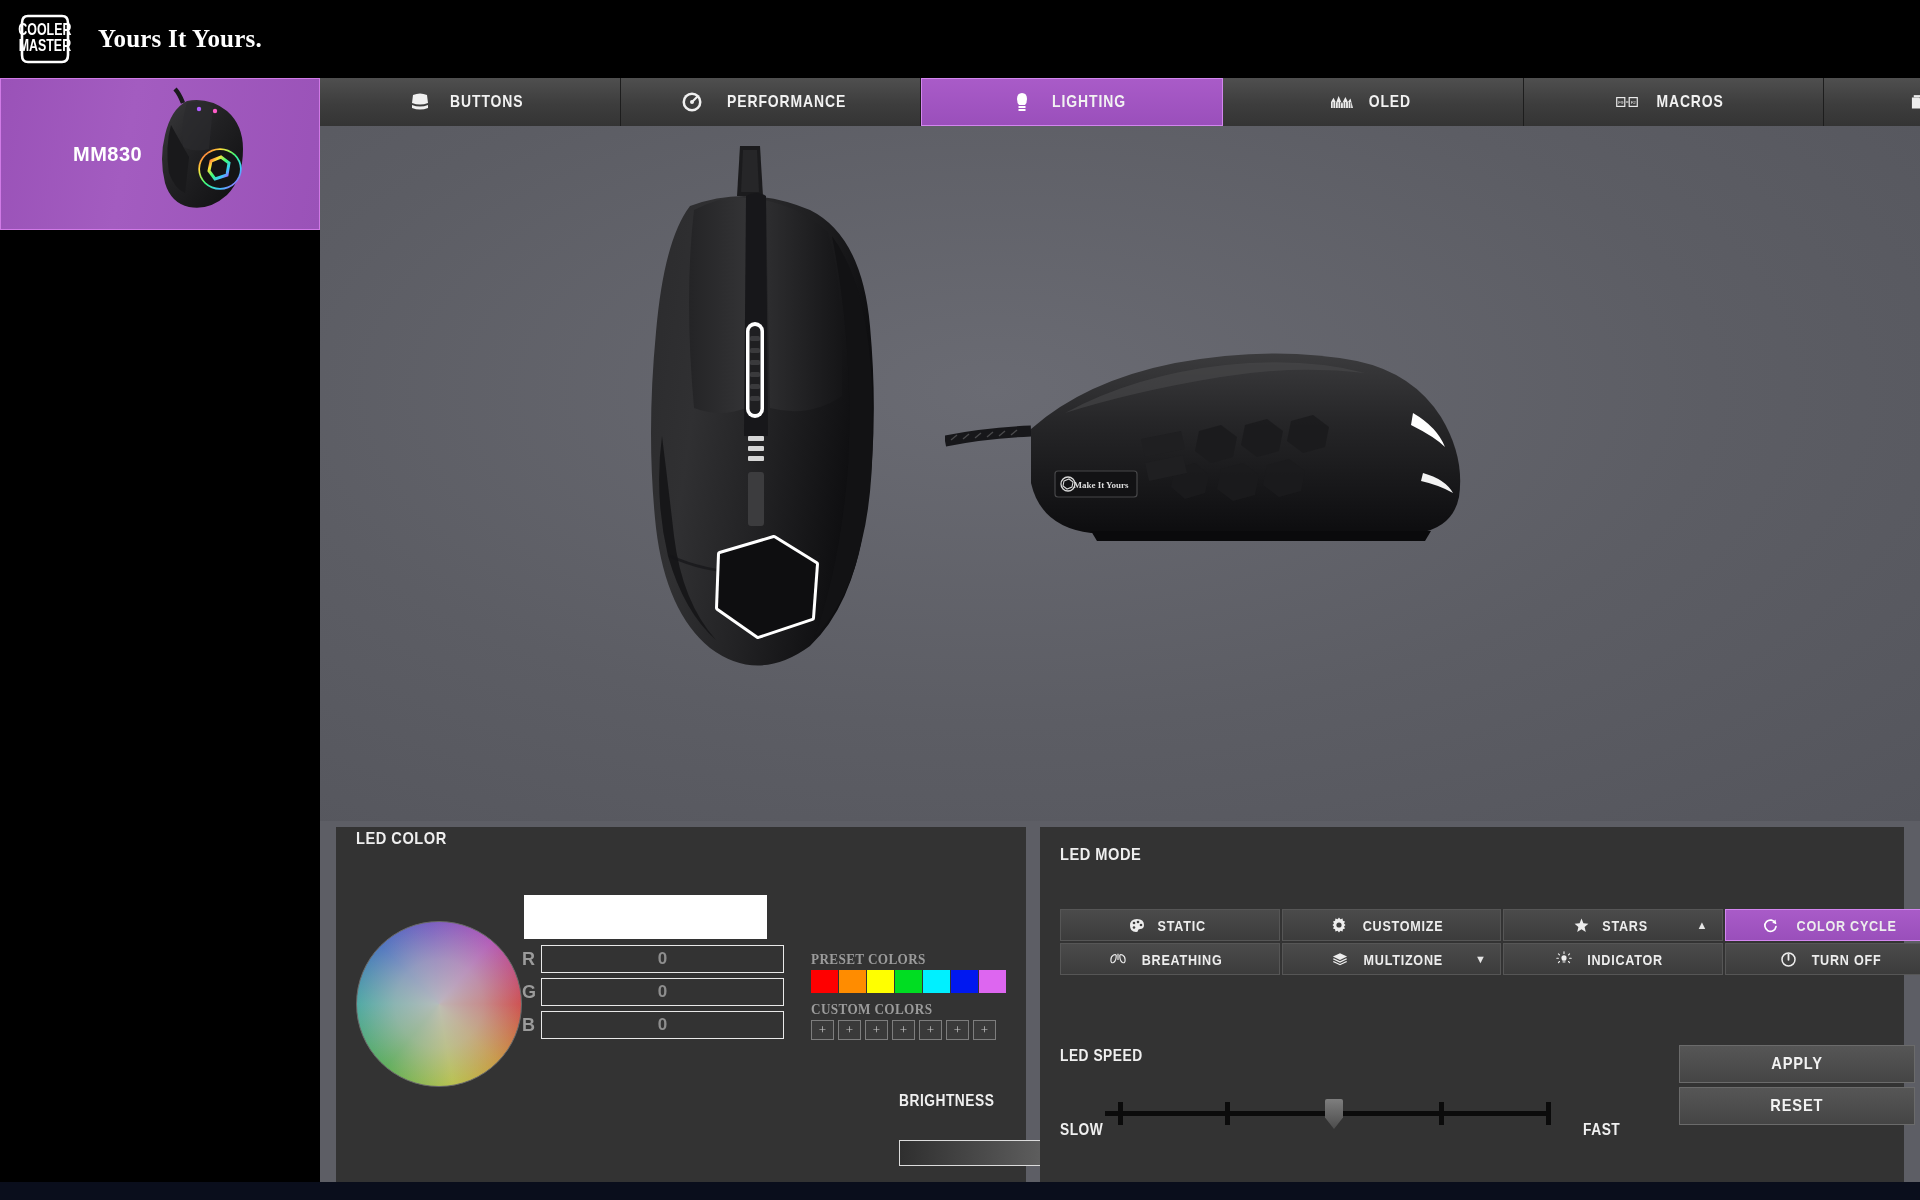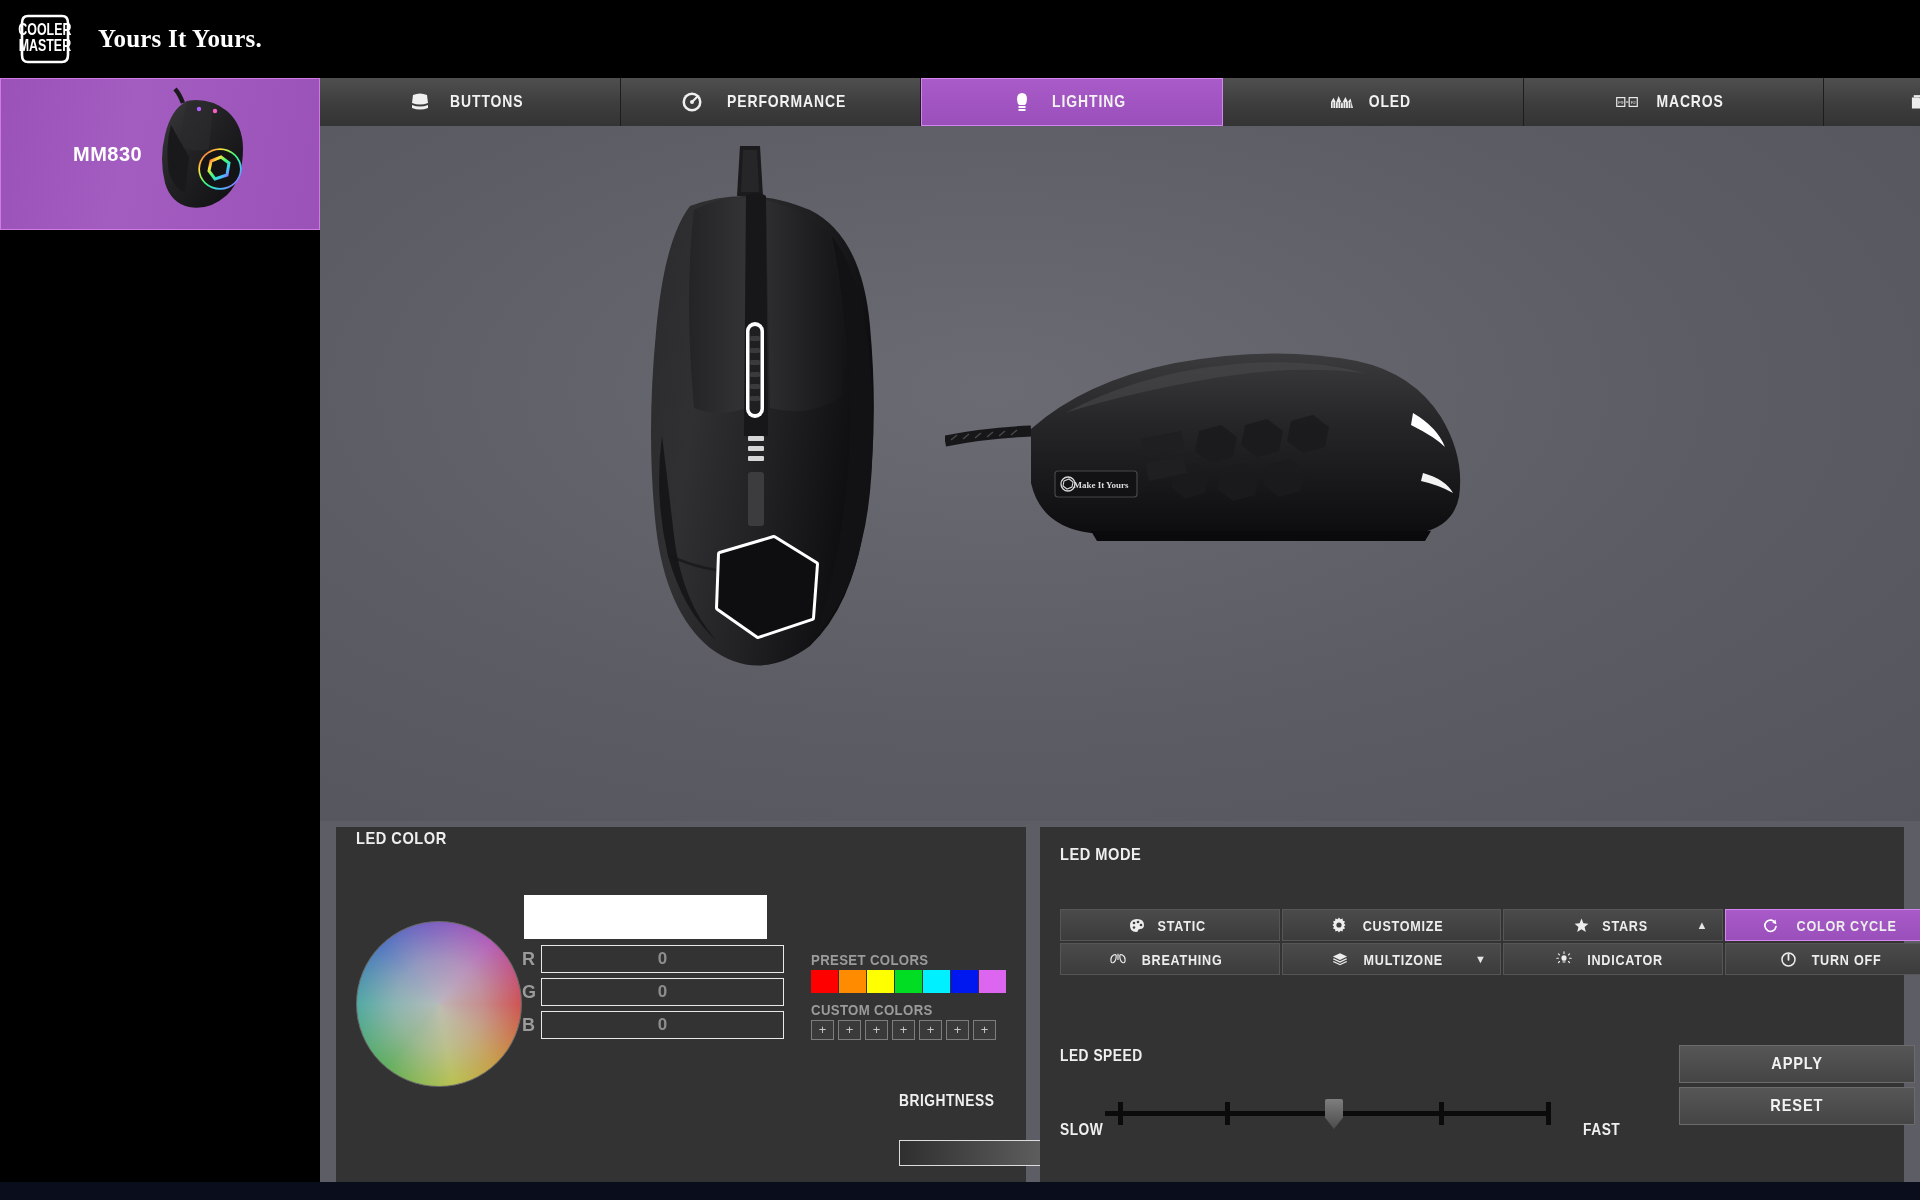--- a/index.html
+++ b/index.html
@@ -115,21 +115,21 @@
     width:243px; height:44px; background:#ffffff; margin-left:2px; margin-bottom:6px;
     cursor:pointer;
   }
   .rgb-line{ display:flex; align-items:center; gap:9px; margin-bottom:5px; }
   .rgb-label{ width:10px; color:#9b9b9b; font-size:18px; font-weight:bold; }
   .rgb-input{
     width:243px; height:28px; background:#333333; border:1px solid #e9e9e9;
     color:#8e8e8e; font-size:17px; text-align:center; font-weight:bold;
     font-family:"Liberation Sans", sans-serif; outline:none;
   }
-  .presets-col{ margin-left:10px; padding-top:56px; }
+  .presets-col{ margin-left:10px; padding-top:56px;font-family:Liberation Serif, serif; }
   .small-caption{
     color:#9b9b9b; font-size:15px; font-weight:bold; letter-spacing:.4px;
     transform:scaleX(.88); transform-origin:left center; white-space:nowrap;
     margin-bottom:2px;
   }
   .sw-row{ display:flex; gap:1px; margin-bottom:8px; }
   .sw{ width:27px; height:23px; cursor:pointer; }
   .cs-row{ display:flex; gap:4px; }
   .cs{
     width:23px; height:20px; background:#3a3a3a; border:1px solid #7d7d7d;

